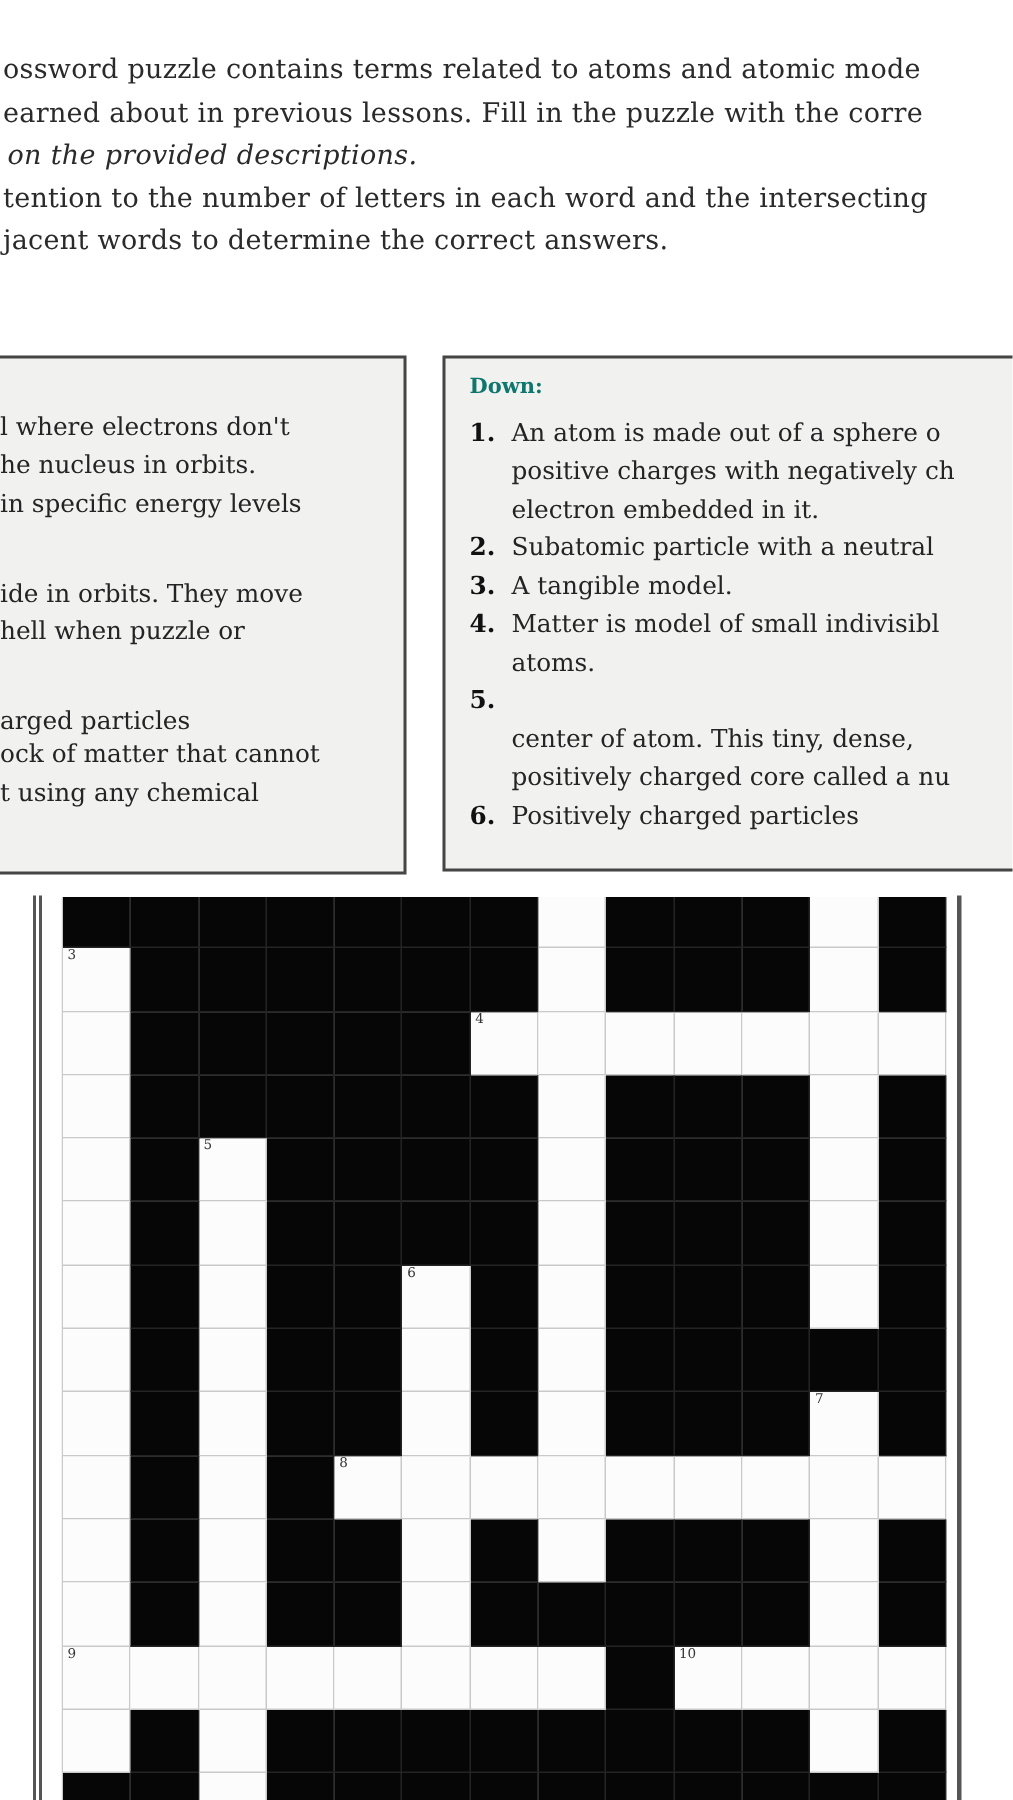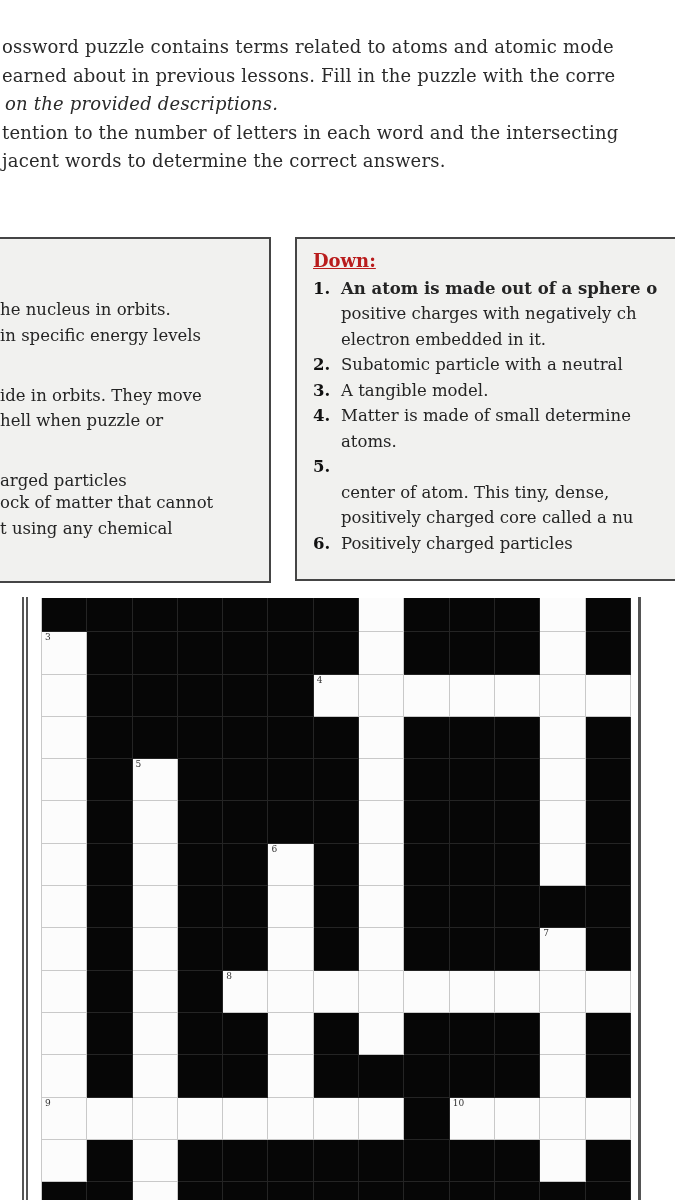--- a/index.html
+++ b/index.html
@@ -30,24 +30,23 @@
   #down-box  { left:295px; top:237px; width:420px; height:344px; }
   .box-line{
     position:absolute;
     white-space:nowrap;
     font-size:16.5px;
     color:#242424;
   }
   .down-title{
     position:absolute;
     left:16px; top:11px;
-    font-size:18px;
+    font-size:14px;
     font-weight:bold;
-    color:#b91c1c;
-    text-decoration:underline;
+    color:#0f766e;
   }
   .clue-num{
     position:absolute;
     font-weight:bold;
     font-size:16.5px;
     color:#111;
   }
   
   .cw-vline{
     position:absolute;
@@ -100,41 +99,42 @@
 
 <div id="instructions">
     <div class="inst-line" style="top: 36px; left: 2px;">ossword puzzle contains terms related to atoms and atomic mode</div>
     <div class="inst-line" style="top: 64.5px; left: 2px;">earned about in previous lessons. Fill in the puzzle with the corre</div>
     <div class="inst-line" style="top: 93px; left: 5px; font-style: italic;">on the provided descriptions.</div>
     <div class="inst-line" style="top: 121.5px; left: 2px;">tention to the number of letters in each word and the intersecting</div>
     <div class="inst-line" style="top: 150px; left: 2px;">jacent words to determine the correct answers.</div>
   </div>
 
 <div id="across-box" class="clue-box">
+    <div class="box-line" style="top: 35.5px; left: 28px;">l where electrons don't</div>
     <div class="box-line" style="top: 61px; left: 28px;">he nucleus in orbits.</div>
     <div class="box-line" style="top: 146.5px; left: 28px;">ide in orbits. They move</div>
     <div class="box-line" style="top: 86.5px; left: 28px;">in specific energy levels</div>
     <div class="box-line" style="top: 172px; left: 28px;">hell when puzzle or</div>
     <div class="box-line" style="top: 232px; left: 28px; text-align: right;">arged particles</div>
     <div class="box-line" style="top: 254px; left: 28px;">ock of matter that cannot</div>
     <div class="box-line" style="top: 279.5px; left: 28px;">t using any chemical</div>
   </div>
 
 <div id="down-box" class="clue-box">
   <div class="down-title">Down:</div>
 <div class="clue-num" style="top: 39.5px; left: 16px;">1.</div>
-    <div class="box-line" style="top: 39.5px; left: 44px; font-weight: bold;">An atom is made out of a sphere o</div>
+    <div class="box-line" style="top: 39.5px; left: 44px;">An atom is made out of a sphere o</div>
     <div class="box-line" style="top: 65px; left: 44px;">positive charges with negatively ch</div>
     <div class="box-line" style="top: 90.5px; left: 44px;">electron embedded in it.</div>
     <div class="clue-num" style="top: 116px; left: 16px;">2.</div>
     <div class="box-line" style="top: 116px; left: 44px;">Subatomic particle with a neutral</div>
     <div class="clue-num" style="top: 141.5px; left: 16px;">3.</div>
     <div class="box-line" style="top: 141.5px; left: 44px;">A tangible model.</div>
     <div class="clue-num" style="top: 167px; left: 16px;">4.</div>
-    <div class="box-line" style="top: 167px; left: 44px;">Matter is made of small determine</div>
+    <div class="box-line" style="top: 167px; left: 44px;">Matter is model of small indivisibl</div>
     <div class="box-line" style="top: 192.5px; left: 44px;">atoms.</div>
     <div class="clue-num" style="top: 218px; left: 16px;">5.</div>
     <div class="box-line" style="top: 243.5px; left: 44px;">center of atom. This tiny, dense,</div>
     <div class="box-line" style="top: 269px; left: 44px;">positively charged core called a nu</div>
     <div class="clue-num" style="top: 294.5px; left: 16px;">6.</div>
     <div class="box-line" style="top: 294.5px; left: 44px;">Positively charged particles</div>
   </div>
 
 <div class="cw-vline" id="cw-left-line-1"></div>
 <div class="cw-vline" id="cw-left-line-2"></div>

